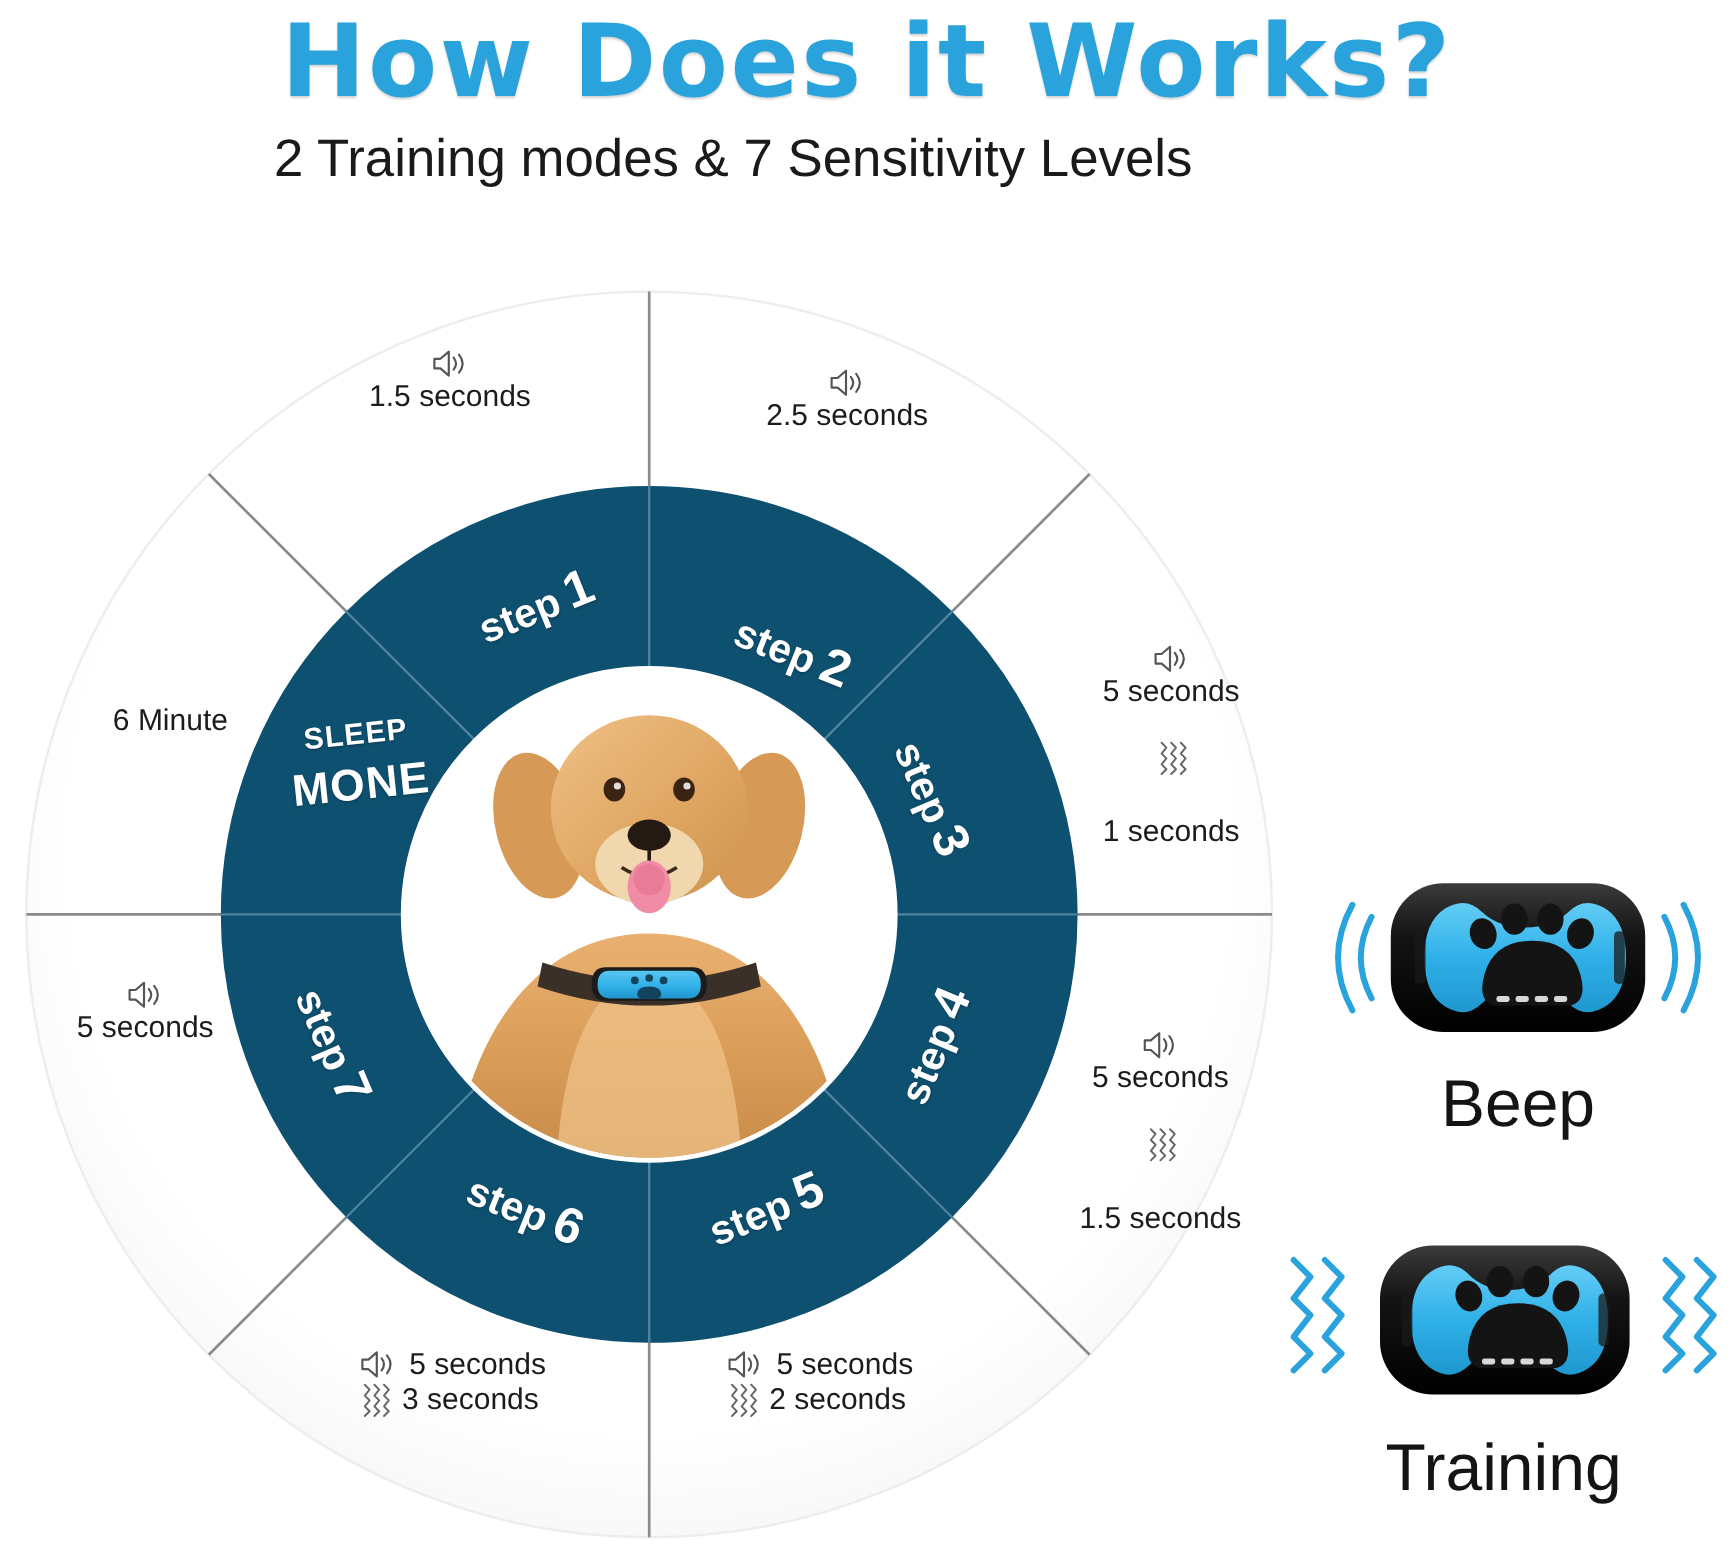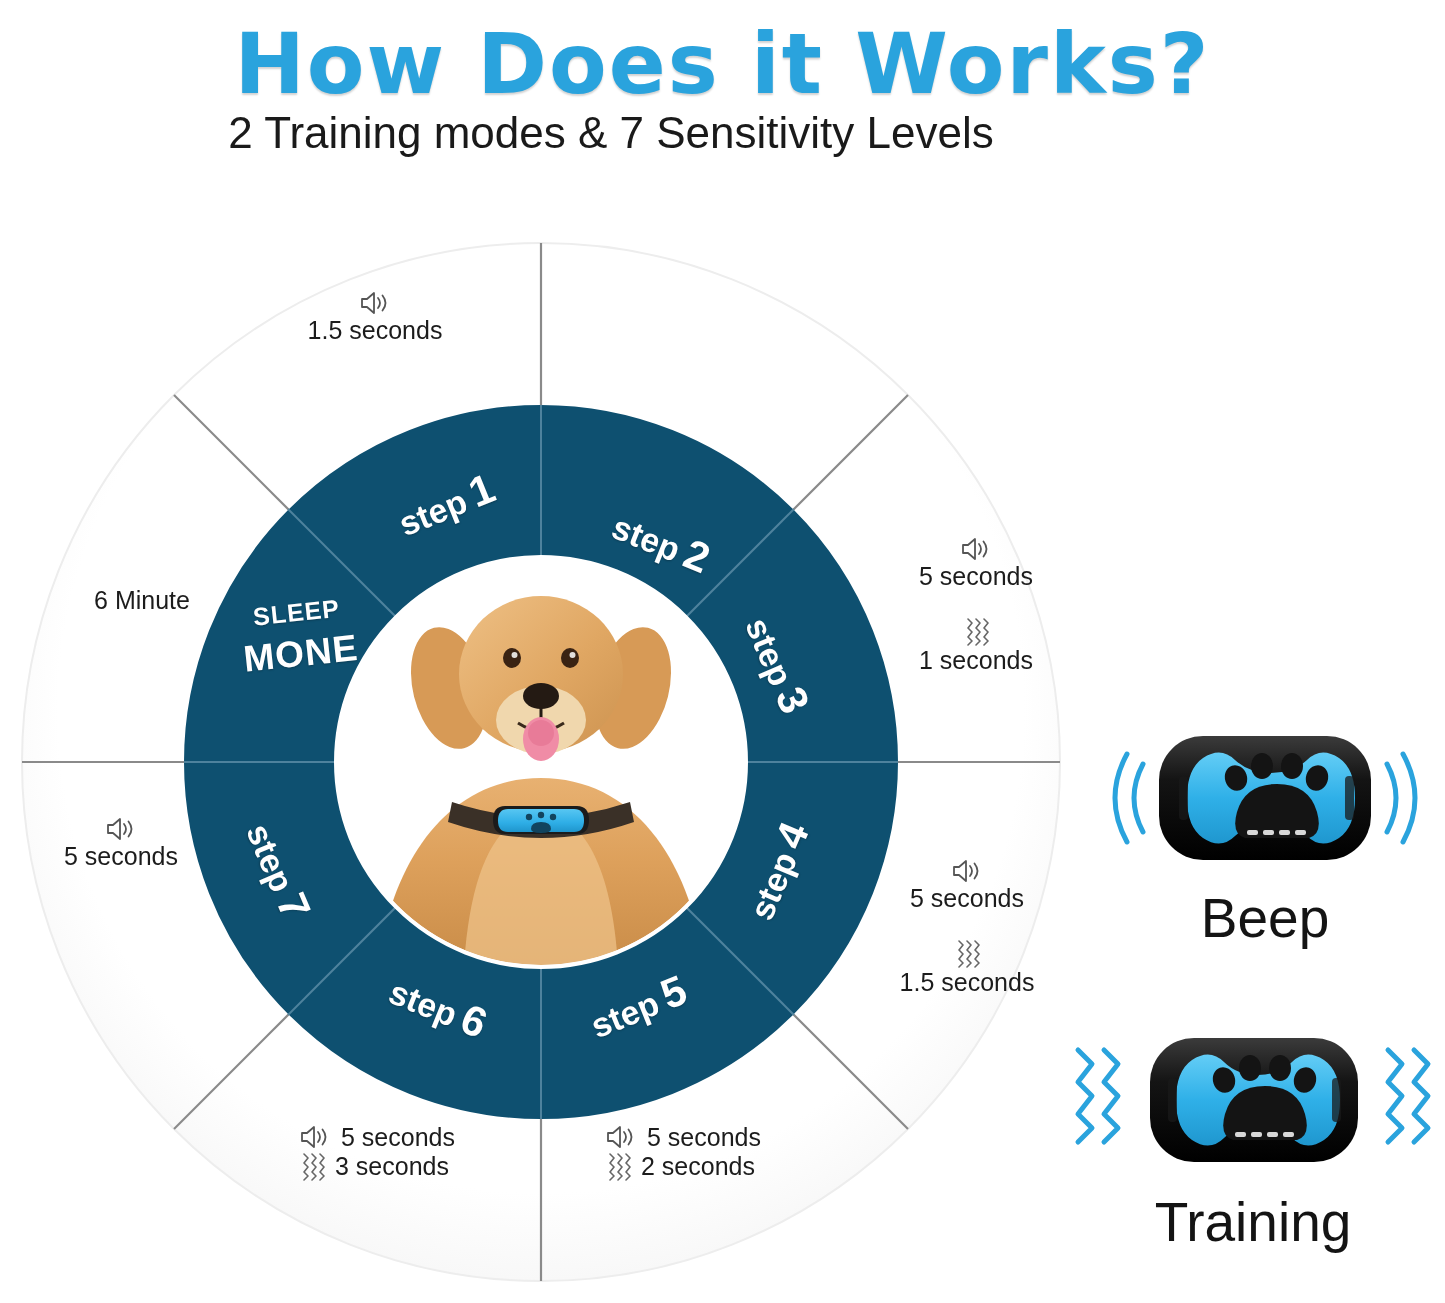--- a/index.html
+++ b/index.html
@@ -6,21 +6,21 @@
   html, body {
     width: 1445px; height: 1303px;
     background: #ffffff;
     font-family: "Liberation Sans", sans-serif;
     overflow: hidden;
   }
   #page { position: relative; width: 1445px; height: 1303px; background: #fff; }
 
   
   .title {
-    position: absolute; left: 0; top: 20px; width: 1445px;
+    position: absolute; left: 0; top: 7px; width: 1445px;
     text-align: center;
     font-size: 84px; font-weight: 700; letter-spacing: 2px;
     color: #2aa3dd;
     font-family: "DejaVu Sans", sans-serif;
     text-shadow: 0 2px 2px rgba(0,0,0,0.18);
     line-height: 1.05;
   }
   .subtitle {
     position: absolute; left: 0; top: 108px; width: 1222px;
     text-align: center;
@@ -62,21 +62,21 @@
     font-family: "Liberation Sans", sans-serif;
     font-size: 25px; color: #1c1c1c;
     white-space: nowrap;
     text-align: center;
     line-height: 1.12;
   }
   .anno.inline { text-align: left; }
   .anno-row { display: flex; align-items: center; gap: 9px; }
   .anno-row + .anno-row { margin-top: 0; }
   .anno-stack { display: flex; flex-direction: column; align-items: center; }
-  .anno-stack + .anno-stack { margin-top: 26px; }
+  .anno-stack + .anno-stack { margin-top: 26px; gap: 33px; }
   .anno-txt { white-space: nowrap; }
 
   .ic { display: inline-block; line-height: 0; }
   .ic.spk { width: 34px; height: 26px; }
   .ic.vib { width: 28px; height: 30px; }
 
   
   .device-block { position: absolute; text-align: center; }
   .device-caption {
     font-family: "Liberation Sans", sans-serif;
@@ -224,20 +224,34 @@
                 <path d="M4 9 h5 l7 -6 v20 l-7 -6 h-5 z"></path>
                 <path d="M20 8 q4 5 0 10"></path>
                 <path d="M24.5 5.5 q6 7.5 0 15"></path>
               </g>
             </svg>
         </span>
         <span class="anno-txt">1.5 seconds</span>
       </div>
     </div>
 
+    <div class="anno" style="left:586px; top:88px; width:240px;">
+      <div class="anno-stack">
+        <span class="ic spk">
+          <svg viewBox="0 0 34 26" width="34" height="26">
+              <g fill="none" stroke="#555" stroke-width="1.8" stroke-linejoin="round" stroke-linecap="round">
+                <path d="M4 9 h5 l7 -6 v20 l-7 -6 h-5 z"></path>
+                <path d="M20 8 q4 5 0 10"></path>
+                <path d="M24.5 5.5 q6 7.5 0 15"></path>
+              </g>
+            </svg>
+        </span>
+        <span class="anno-txt">2.5 seconds</span>
+      </div>
+    </div>
 
     <div class="anno" style="left:856px; top:318px; width:240px;">
       <div class="anno-stack">
         <span class="ic spk">
           <svg viewBox="0 0 34 26" width="34" height="26">
               <g fill="none" stroke="#555" stroke-width="1.8" stroke-linejoin="round" stroke-linecap="round">
                 <path d="M4 9 h5 l7 -6 v20 l-7 -6 h-5 z"></path>
                 <path d="M20 8 q4 5 0 10"></path>
                 <path d="M24.5 5.5 q6 7.5 0 15"></path>
               </g>

